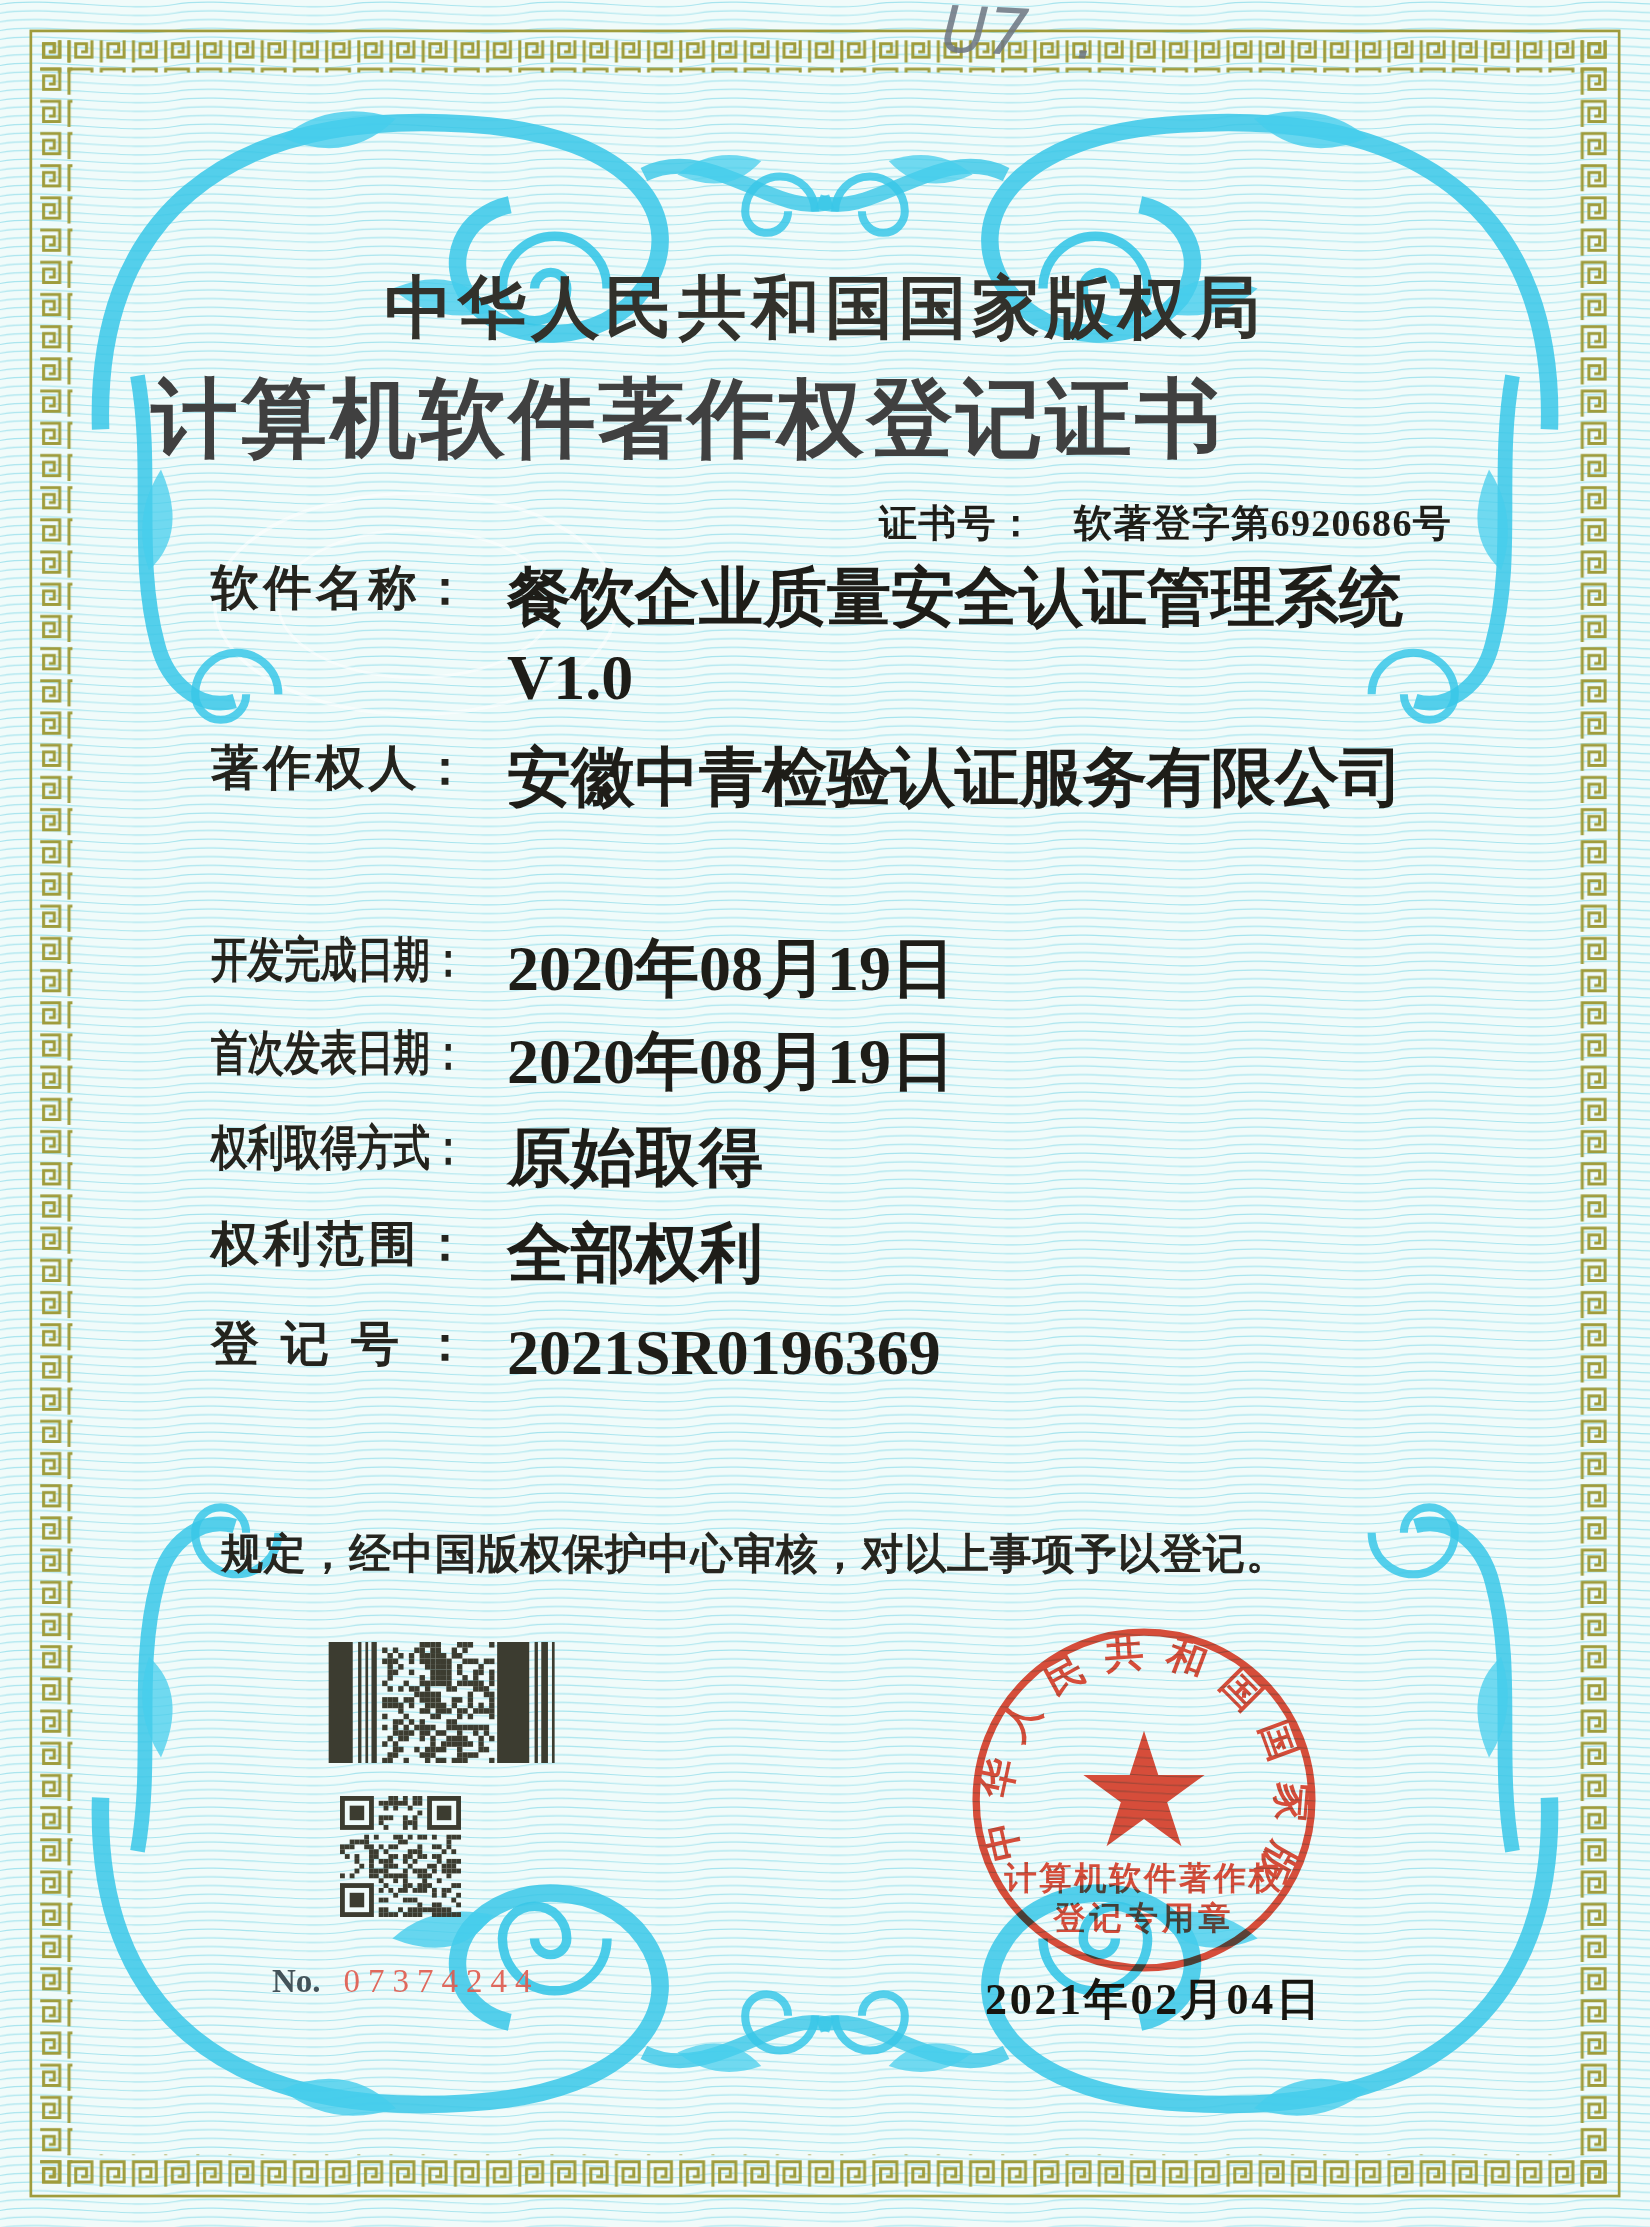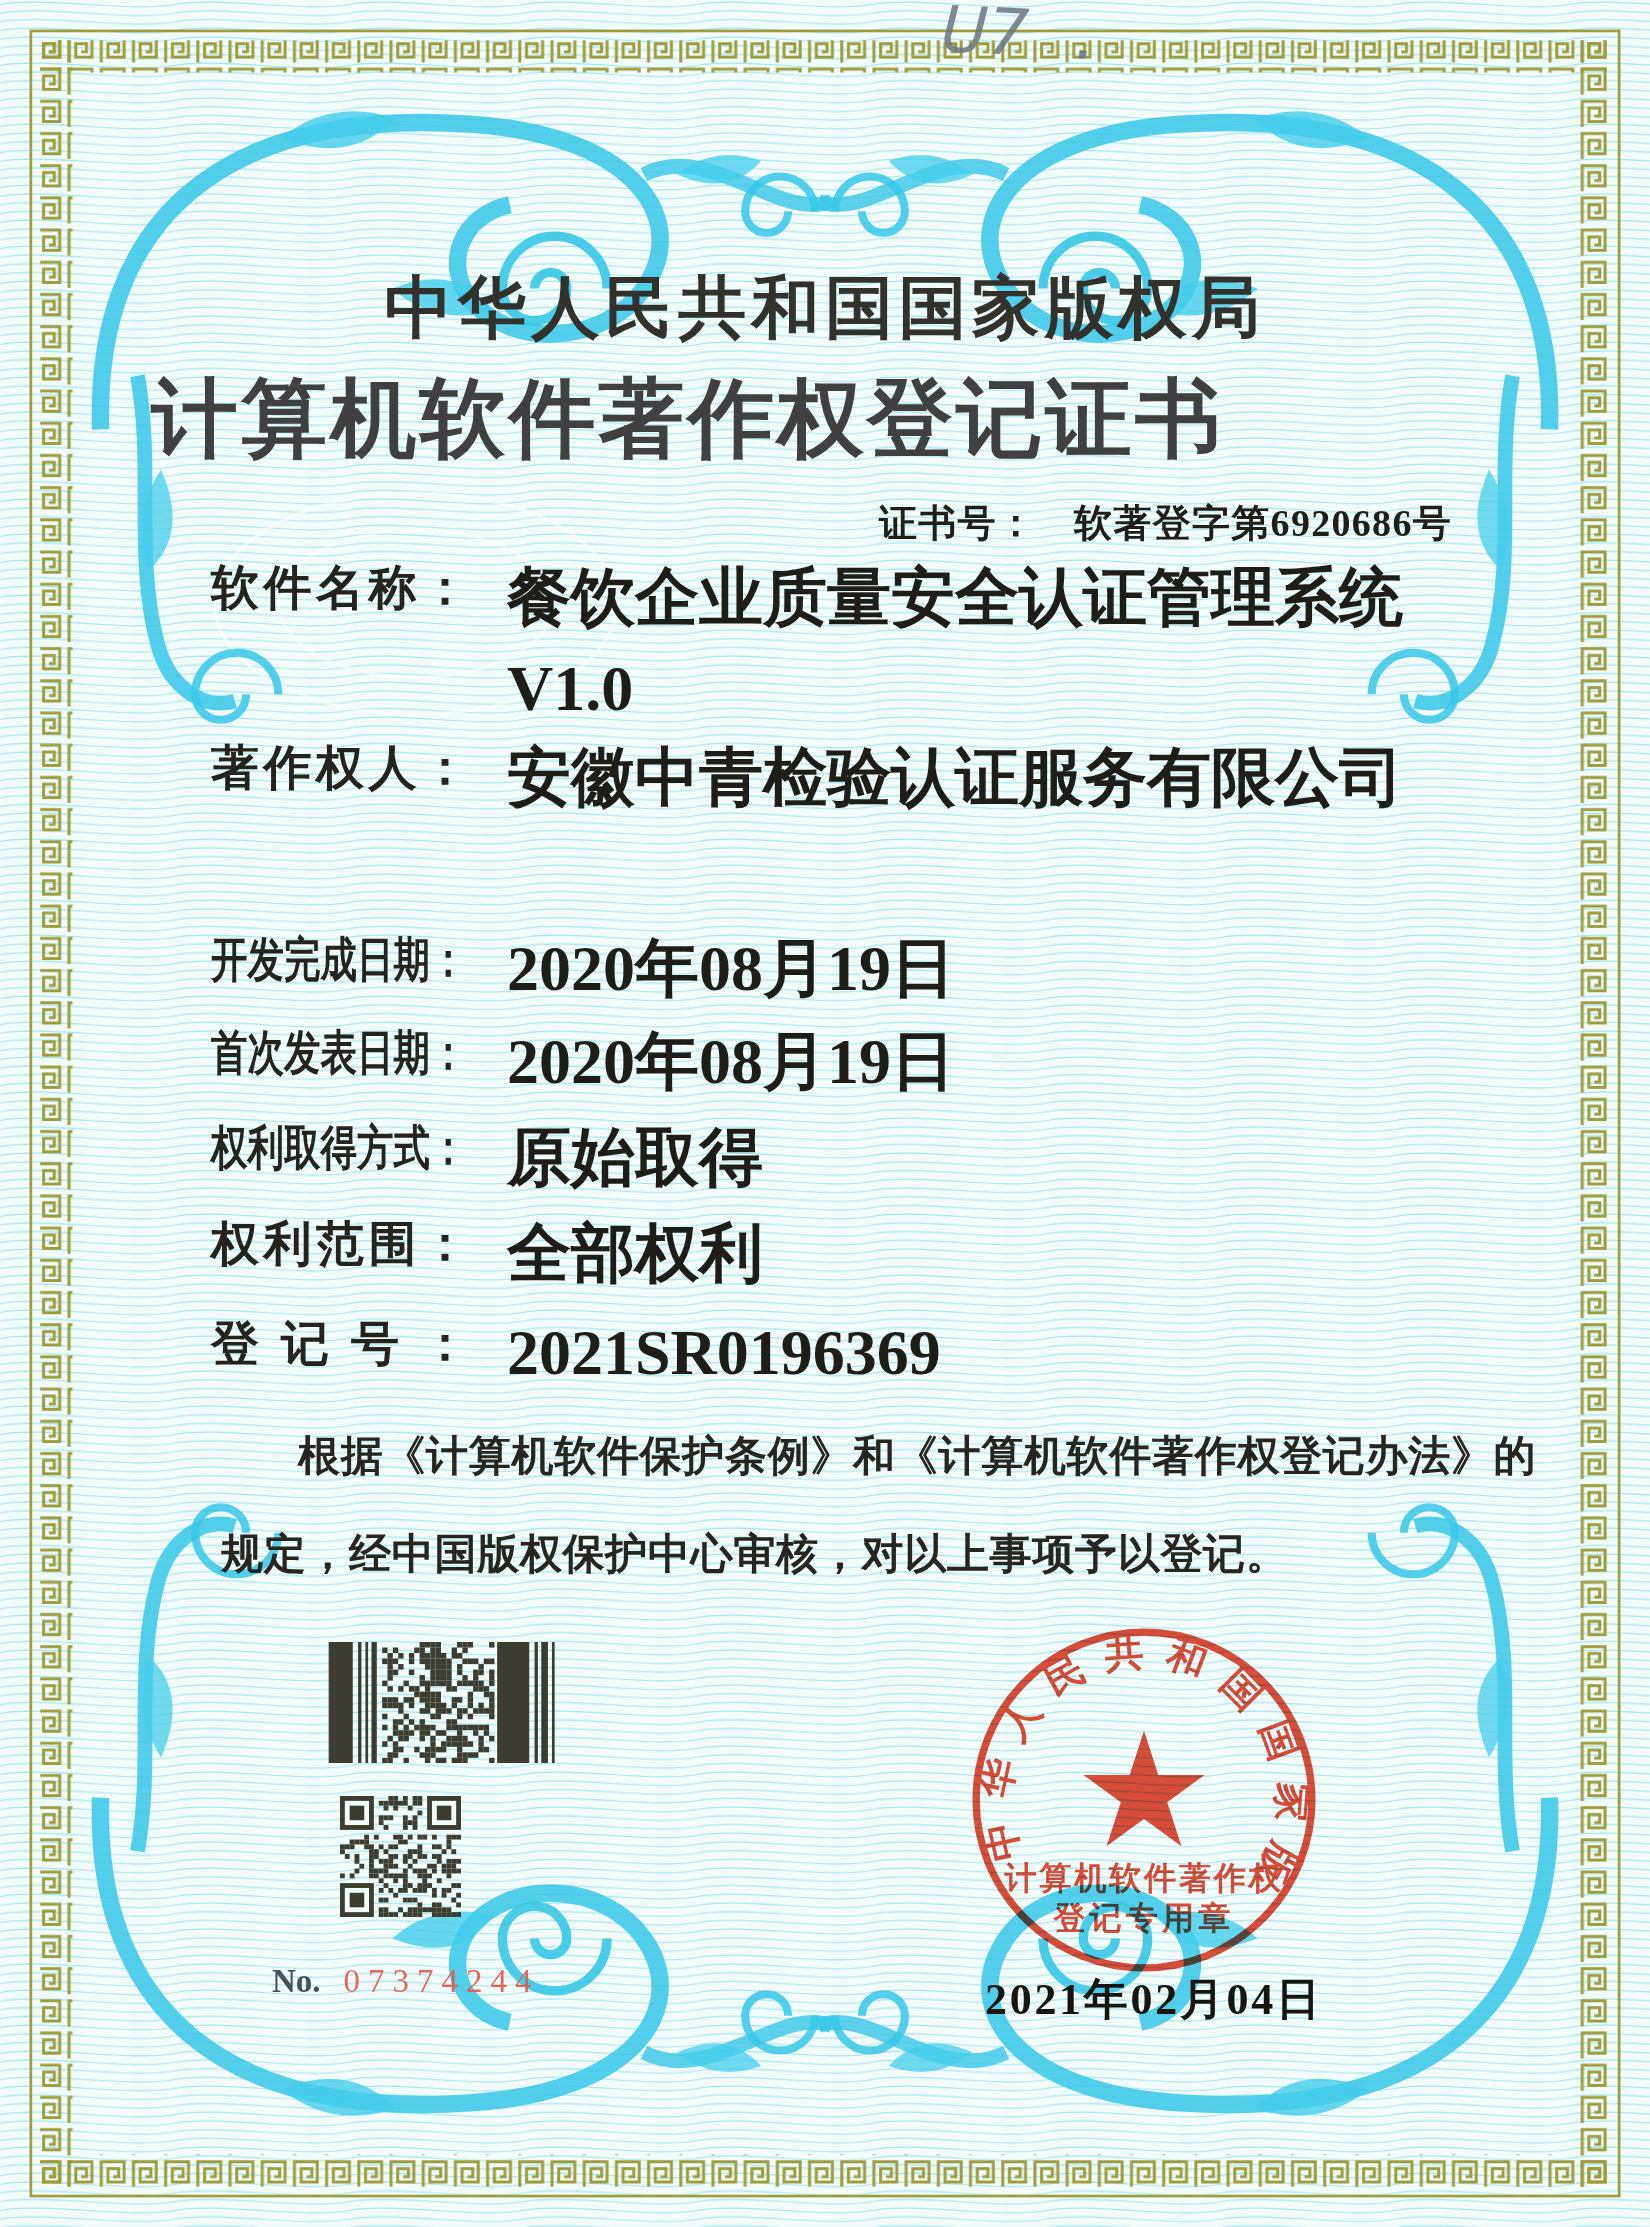--- a/index.html
+++ b/index.html
@@ -41,21 +41,21 @@
   .label-spread{text-align:justify;text-align-last:justify;}
   .label-condensed{white-space:nowrap;}
   .label-condensed .inner{
     display:inline-block;transform:scaleX(0.76);transform-origin:left center;
     white-space:nowrap;
   }
   .value{
     margin-left:38px;font-size:64px;font-weight:700;color:#1e1d18;
     white-space:nowrap;line-height:1.1;
   }
-  .value .line2{margin-top:22px;font-family:"Liberation Serif","DejaVu Serif",serif;}
+  .value .line2{margin-top:11px;font-family:"Liberation Serif","DejaVu Serif",serif;}
   .serif-val{font-family:"Liberation Serif","DejaVu Serif",serif;}
 
   
   .stmt{
     position:absolute;font-size:42px;font-weight:600;color:#26251f;
     white-space:nowrap;letter-spacing:0.7px;
   }
 
   
   .serial{top:1962px;left:272px;font-size:33px;white-space:nowrap;}
@@ -179,21 +179,20 @@
   <div class="row" style="top:1218px">
     <div class="labelbox label-spread">权利范围：</div>
     <div class="value">全部权利</div>
   </div>
 
   <div class="row" style="top:1318px">
     <div class="labelbox label-spread">登记号：</div>
     <div class="value serif-val">2021SR0196369</div>
   </div>
 
-  <div class="stmt" style="top:1428px;left:298px">根据《计算机软件保护条例》和《计算机软件著作权登记办法》的</div>
   <div class="stmt" style="top:1526px;left:221px">规定，经中国版权保护中心审核，对以上事项予以登记。</div>
 
   <svg id="barcode" class="code-svg" style="left:328px;top:1642px;width:240px;height:121px" viewBox="0 0 357 181">
       <rect x="0" y="0" w="0" width="36" height="181" fill="#3c3c30"></rect>
       <rect x="44" y="0" w="0" width="5" height="181" fill="#3c3c30"></rect>
       <rect x="55" y="0" w="0" width="4" height="181" fill="#3c3c30"></rect>
       <rect x="64" y="0" w="0" width="8" height="181" fill="#3c3c30"></rect>
       <rect x="252" y="0" w="0" width="48" height="181" fill="#3c3c30"></rect>
       <rect x="308" y="0" w="0" width="5" height="181" fill="#3c3c30"></rect>
       <rect x="318" y="0" w="0" width="10" height="181" fill="#3c3c30"></rect>

